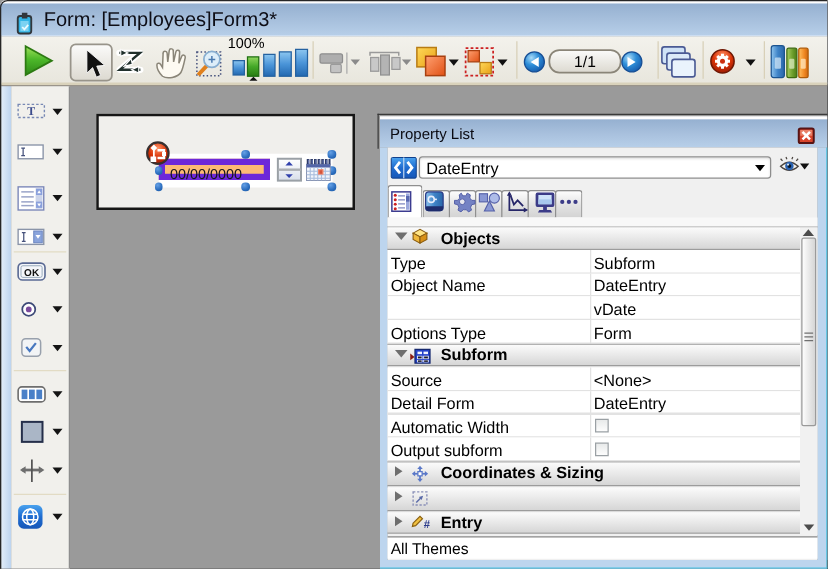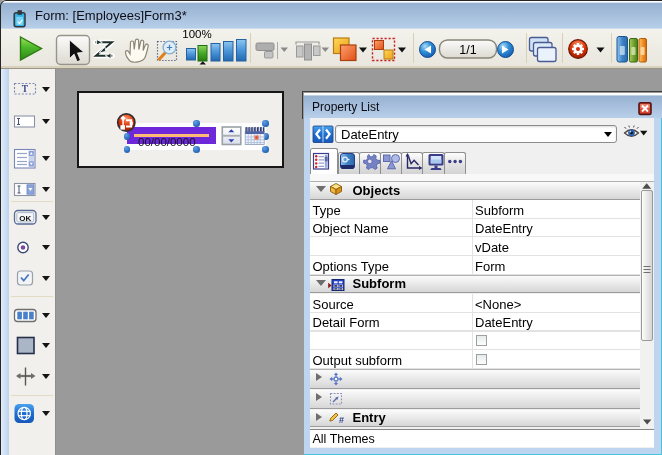--- a/index.html
+++ b/index.html
@@ -5,38 +5,38 @@
   html,body{margin:0;padding:0;}
   body{width:662px;height:455px;overflow:hidden;position:relative;
        font-family:"Liberation Sans",sans-serif;background:#9a9a9a;font-size:13px;}
   .abs{position:absolute;}
   #titlebar{position:absolute;left:0;top:0;width:662px;height:28px;
        background:linear-gradient(#fdfdfe 0px,#fdfdfe 2px,#96b1d1 3.5px,#a6bfdc 55%,#b6cee8 100%);
        border-radius:5px 0 0 0;}
   #frame{position:absolute;left:0;top:0;width:661px;height:455px;
        border-left:1px solid #262626;border-top:1px solid #262626;
        border-radius:6px 0 0 0;z-index:50;pointer-events:none;}
-  #titletext{position:absolute;left:35px;top:8px;font-size:13px;color:#0e0e16;z-index:2;}
+  #titletext{position:absolute;left:35px;top:8px;font-size:16px;color:#0e0e16;z-index:2;}
   #toolbar{position:absolute;left:1px;top:28px;width:661px;height:37.5px;
        background:linear-gradient(#f3f2ec,#e8e6dd);
        border-top:1px solid #ccddf1;}
   .vsep{position:absolute;top:33px;width:1px;height:30px;background:#d8d0b8;}
   #tbbot1{position:absolute;left:1px;top:65.5px;width:661px;height:2.5px;background:#d9d2bb;}
   #tbbot2{position:absolute;left:1px;top:68px;width:661px;height:1px;background:#9a948a;}
   #leftblue{position:absolute;left:1px;top:69px;width:7.5px;height:386px;
        background:linear-gradient(90deg,#e2edf9,#bcd3ee);}
   #leftstrip{position:absolute;left:8.5px;top:69px;width:46.5px;height:386px;background:#f1f0ec;border-right:1px solid #8e8e8e;}
   .hsep{position:absolute;left:11px;width:42px;height:1px;background:#e2dbc4;}
   .darr{position:absolute;width:0;height:0;border-left:4.5px solid transparent;
        border-right:4.5px solid transparent;border-top:5.5px solid #141414;}
   #form{position:absolute;left:77px;top:91px;width:202.5px;height:73px;
         background:#f0efec;border:2px solid #161616;}
   #objwhite{position:absolute;left:127px;top:123px;width:139px;height:27px;background:#fff;}
   #dfield{position:absolute;left:126.5px;top:127px;width:89px;height:16.5px;
-        background:#fdba74;border:7px solid #6d28d9;box-sizing:border-box;}
+        background:#fdba74;border:5px solid #6d28d9;box-sizing:border-box;}
   #dfield span{position:absolute;left:4.5px;top:2px;font-size:11.5px;color:#16161c;}
   .handle{position:absolute;width:6.5px;height:6.5px;border-radius:50%;
         background:radial-gradient(circle at 35% 30%,#64a0e6,#2a6cbd 60%,#1e5aa5);}
   
   #ptitle{position:absolute;left:303.5px;top:92.5px;width:358.5px;height:25.5px;
         background:linear-gradient(#fdfdfe 0px,#fdfdfe 1.8px,#96b1d1 3px,#a8c0dd 55%,#b7cfe9 100%);}
   #pblueL{position:absolute;left:303.5px;top:118px;width:6px;height:330px;background:#bdd5ee;}
   #pblueR{position:absolute;left:653.5px;top:118px;width:8.5px;height:330px;background:#bdd5ee;}
   #pcyanR{position:absolute;left:660.5px;top:118px;width:1.5px;height:337px;background:#49c2e2;}
   #pbody{position:absolute;left:309.5px;top:118px;width:344px;height:330px;background:#f0f0f0;}
@@ -185,32 +185,34 @@
       <div class="cdiv"></div>
       <div class="bline"></div>
     </div>
     <div class="grow" style="top:312.9px">
       <span class="lbl">Detail Form</span>
       <span class="val">DateEntry</span>
       <div class="cdiv"></div>
       <div class="bline"></div>
     </div>
     <div class="grow" style="top:331.6px">
+      <span class="lbl">Automatic Width</span>
       <div class="cbx"></div>
       <div class="cdiv"></div>
       <div class="bline"></div>
     </div>
     <div class="grow" style="top:350.3px">
       <span class="lbl">Output subform</span>
       <div class="cbx"></div>
       <div class="cdiv"></div>
       <div class="bline"></div>
     </div>
     <div class="ghdr" style="top:368.6px;height:18.5px;border-top:1.5px solid #b2b2b2">
       <div class="tri-r"></div>
+      <b>Coordinates &amp; Sizing</b>
     </div>
     <div class="ghdr" style="top:390.1px;height:18px">
       <div class="tri-r"></div>
     </div>
     <div class="ghdr" style="top:409.6px;height:16.5px">
       <div class="tri-r"></div>
       <b>Entry</b>
     </div>
   </div>
   <div id="psb">

